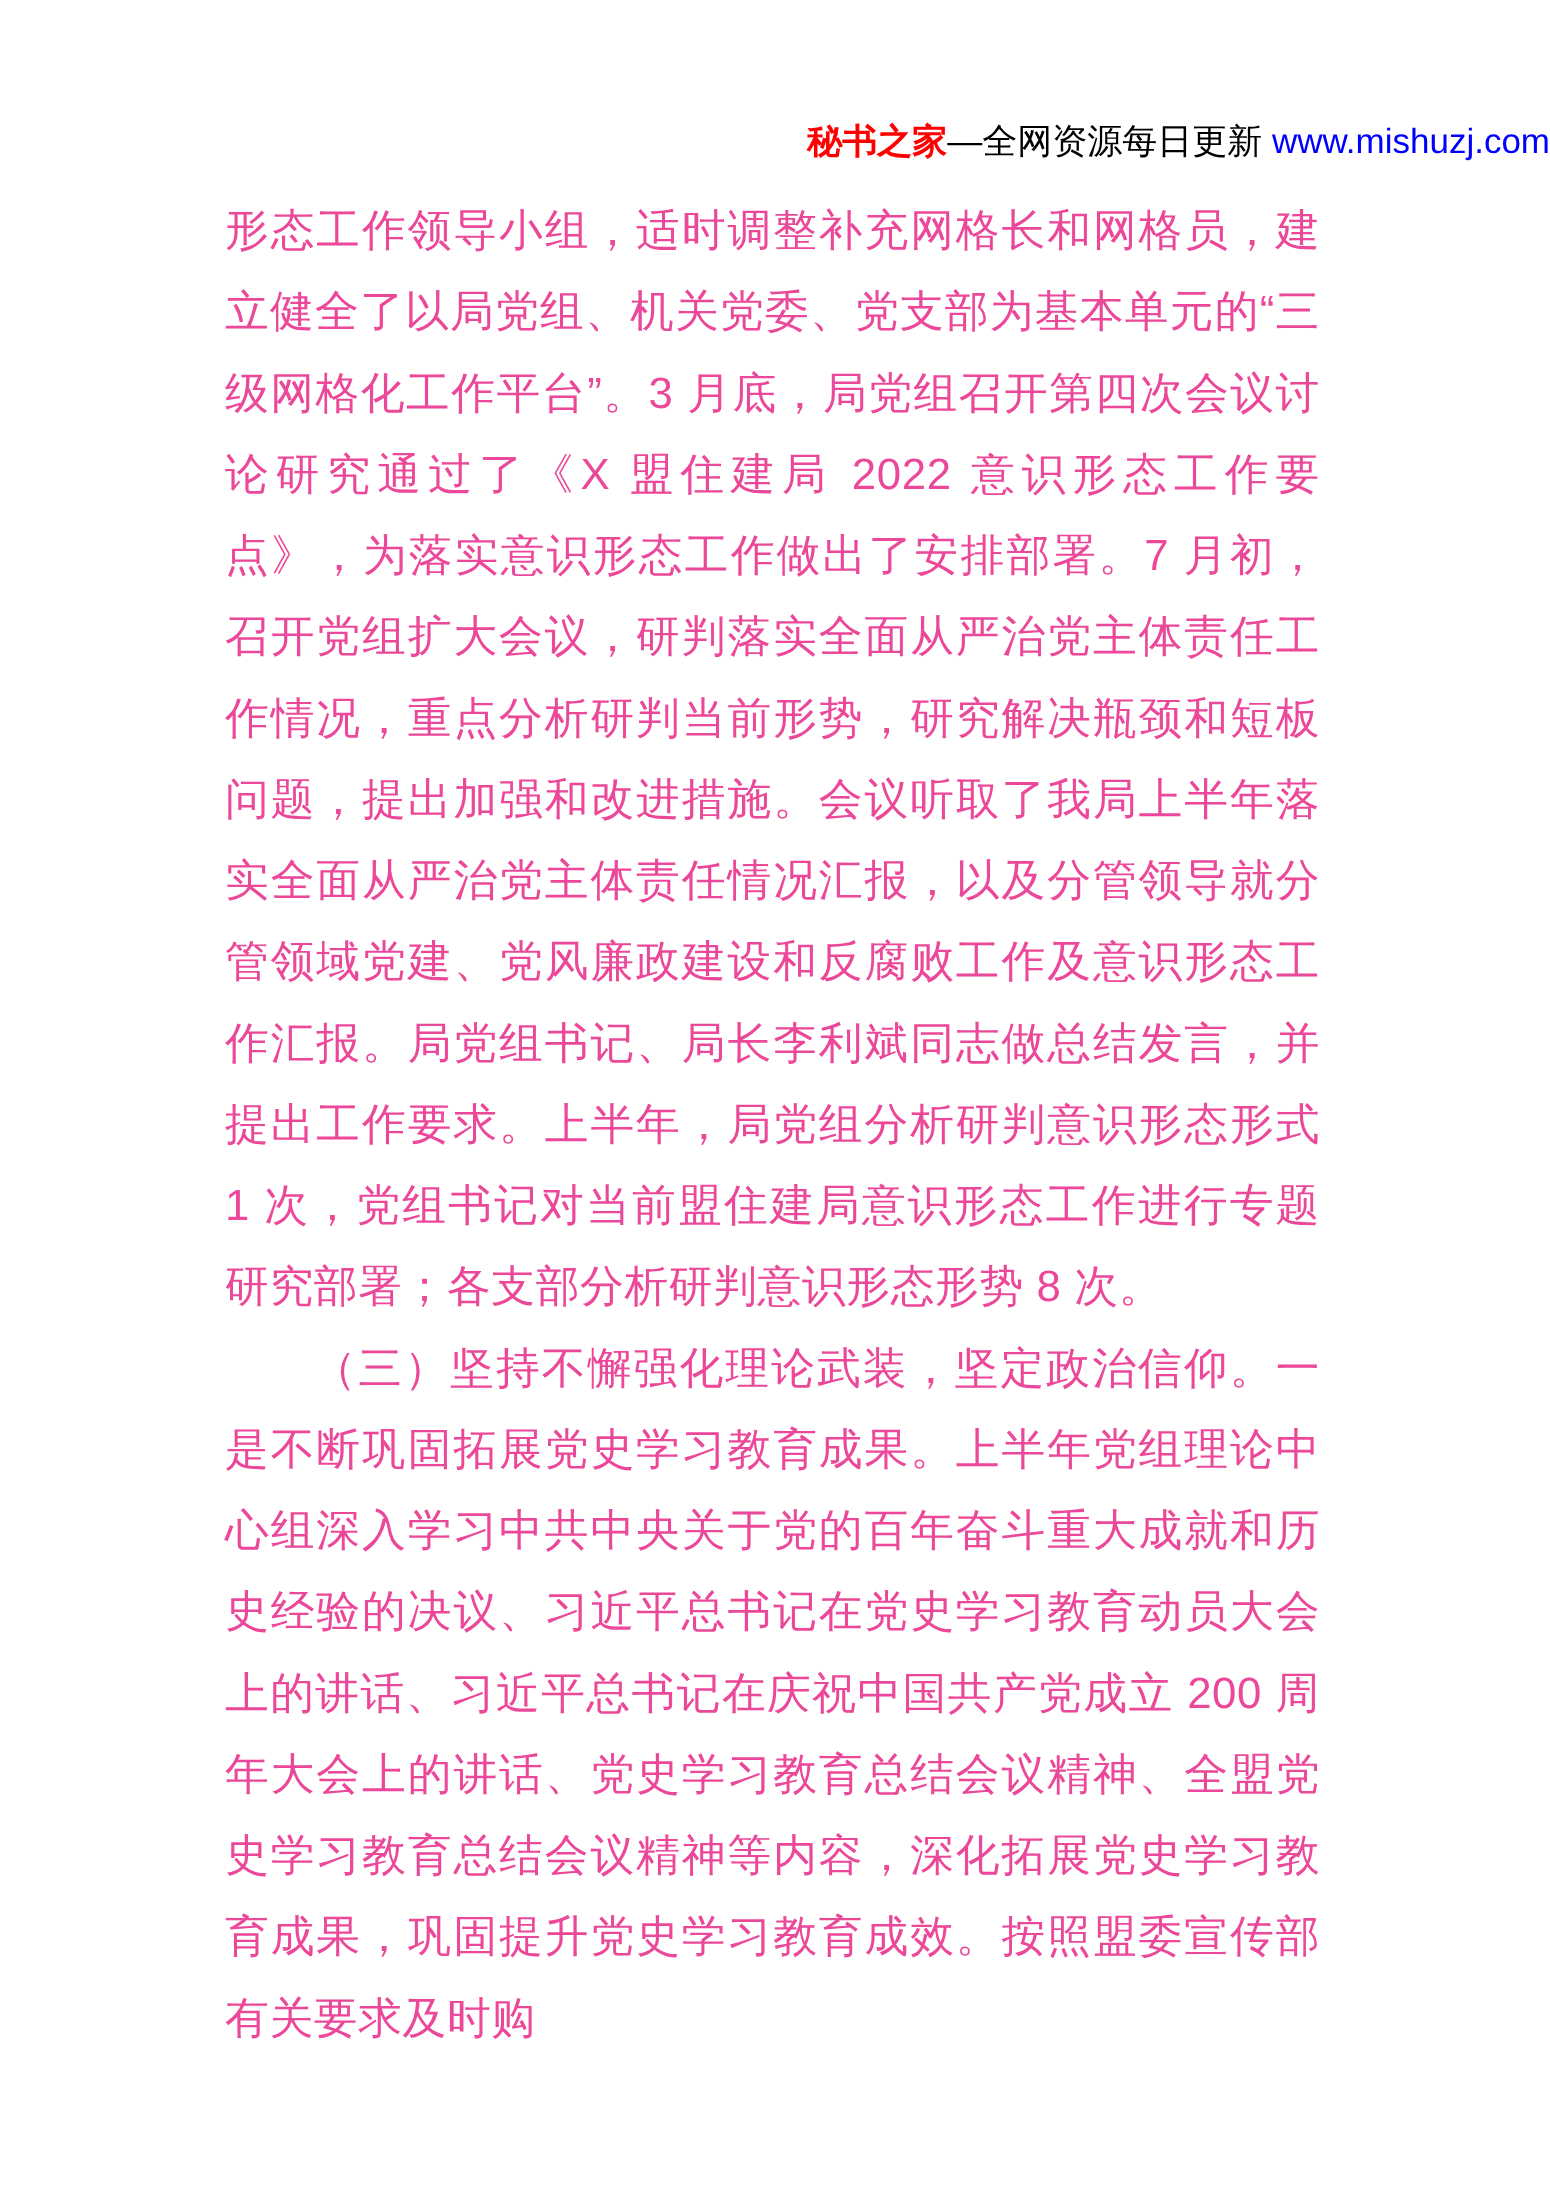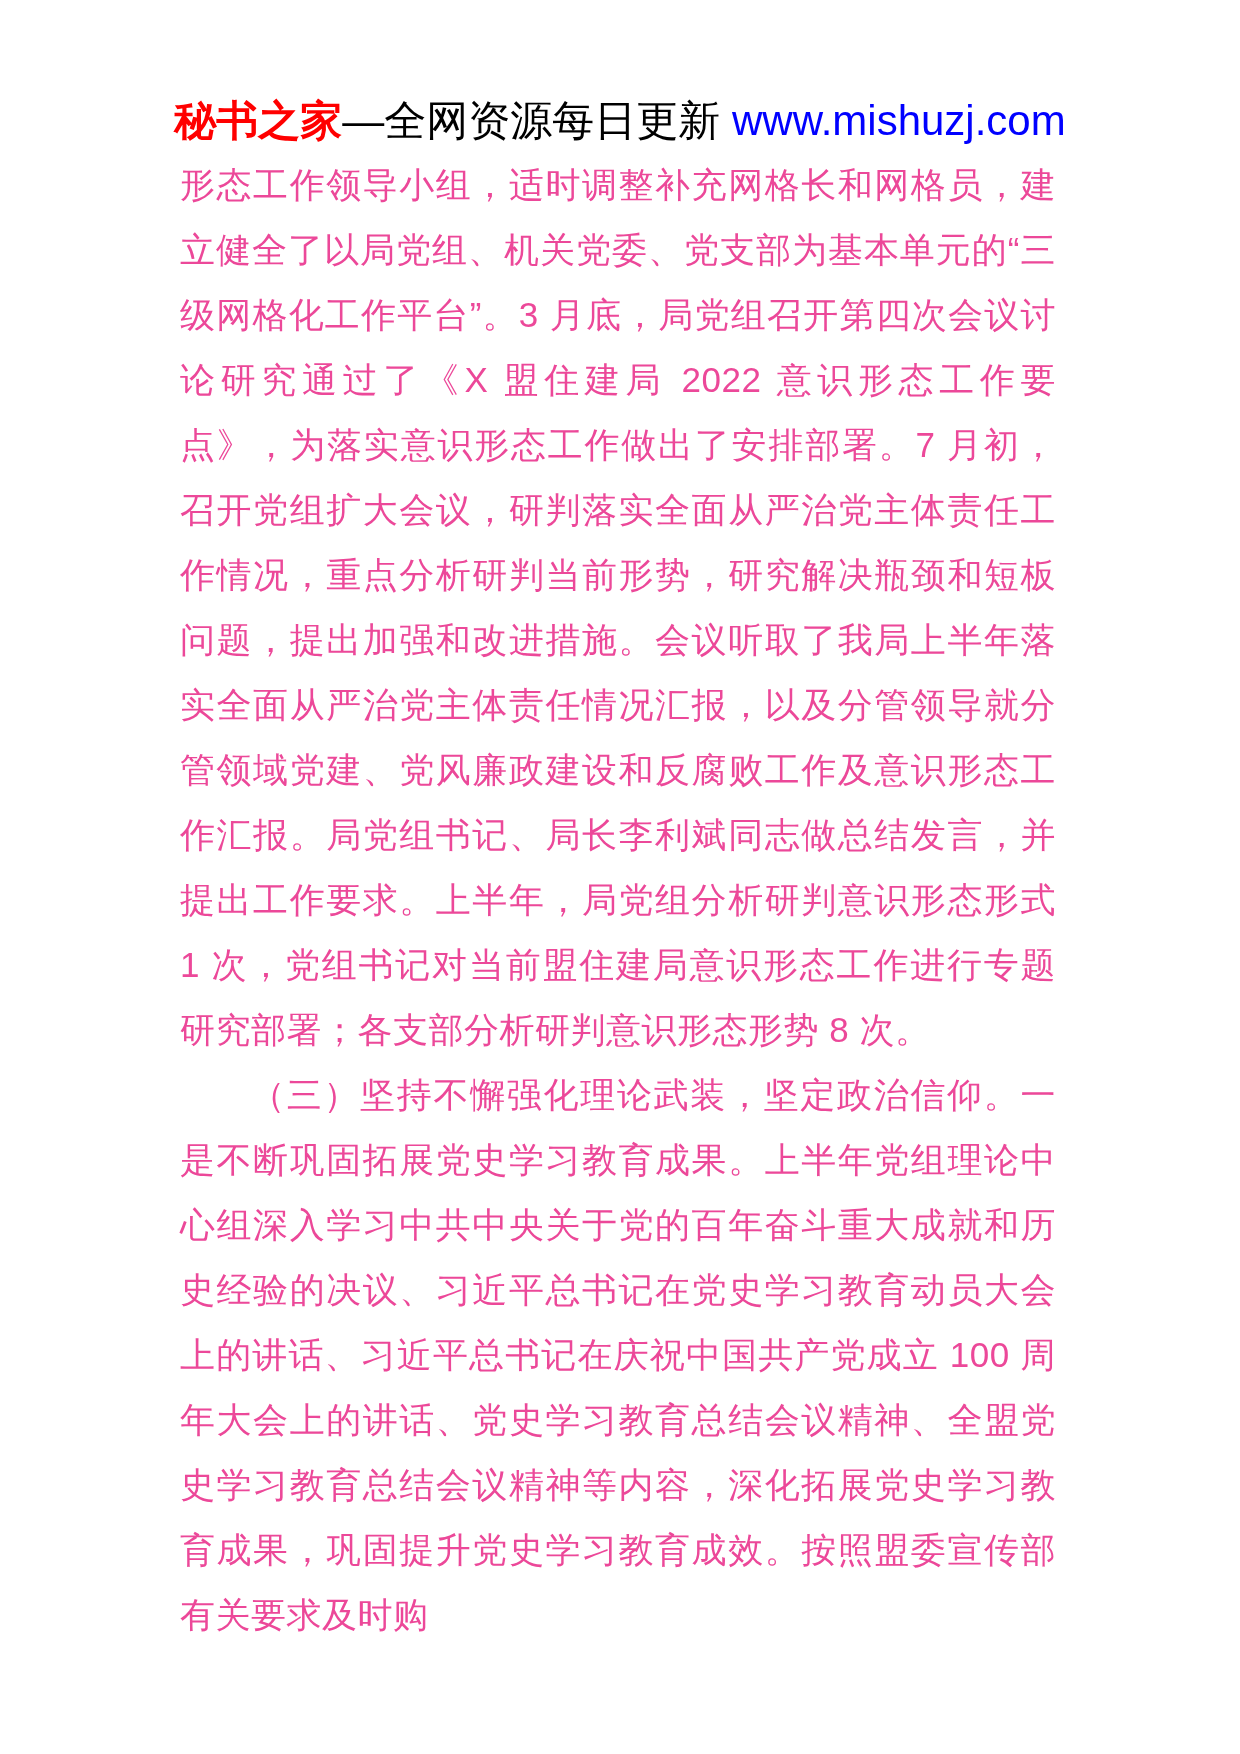--- a/index.html
+++ b/index.html
@@ -14,22 +14,22 @@
     background: #ffffff;
     overflow: hidden;
     font-family: "Liberation Sans", sans-serif;
     color: #000000;
   }
   .doc-header {
     position: absolute;
     top: 96px;
     left: 0;
     width: 100%;
-    text-align: center;
-    font-size: 42px;
+    text-align: right;
+    font-size: 28px;
     line-height: 1.2;
     white-space: nowrap;
   }
   .doc-header .brand {
     color: #ff0000;
     font-weight: bold;
   }
   .doc-header .separator,
   .doc-header .tagline {
     color: #000000;
@@ -62,16 +62,16 @@
 <body>
 
 <div class="page">
 
   <div class="doc-header">
     <span class="brand">秘书之家</span><span class="separator">—</span><span class="tagline">全网资源每日更新 </span><span class="url">www.mishuzj.com</span>
   </div>
 
   <div class="doc-body">
       <p class="para">形态工作领导小组，适时调整补充网格长和网格员，建立健全了以局党组、机关党委、党支部为基本单元的“三级网格化工作平台”。3 月底，局党组召开第四次会议讨论研究通过了《X 盟住建局 2022 意识形态工作要点》，为落实意识形态工作做出了安排部署。7 月初，召开党组扩大会议，研判落实全面从严治党主体责任工作情况，重点分析研判当前形势，研究解决瓶颈和短板问题，提出加强和改进措施。会议听取了我局上半年落实全面从严治党主体责任情况汇报，以及分管领导就分管领域党建、党风廉政建设和反腐败工作及意识形态工作汇报。局党组书记、局长李利斌同志做总结发言，并提出工作要求。上半年，局党组分析研判意识形态形式 1 次，党组书记对当前盟住建局意识形态工作进行专题研究部署；各支部分析研判意识形态形势 8 次。</p>
-      <p class="para indent">（三）坚持不懈强化理论武装，坚定政治信仰。一是不断巩固拓展党史学习教育成果。上半年党组理论中心组深入学习中共中央关于党的百年奋斗重大成就和历史经验的决议、习近平总书记在党史学习教育动员大会上的讲话、习近平总书记在庆祝中国共产党成立 100 周年大会上的讲话、党史学习教育总结会议精神、全盟党史学习教育总结会议精神等内容，深化拓展党史学习教育成果，巩固提升党史学习教育成效。按照盟委宣传部有关要求及时购</p>
+      <p class="para indent">（三）坚持不懈强化理论武装，坚定政治信仰。一是不断巩固拓展党史学习教育成果。上半年党组理论中心组深入学习中共中央关于党的百年奋斗重大成就和历史经验的决议、习近平总书记在党史学习教育动员大会上的讲话、习近平总书记在庆祝中国共产党成立 200 周年大会上的讲话、党史学习教育总结会议精神、全盟党史学习教育总结会议精神等内容，深化拓展党史学习教育成果，巩固提升党史学习教育成效。按照盟委宣传部有关要求及时购</p>
     </div>
 
 </div>
 
 </body></html>

